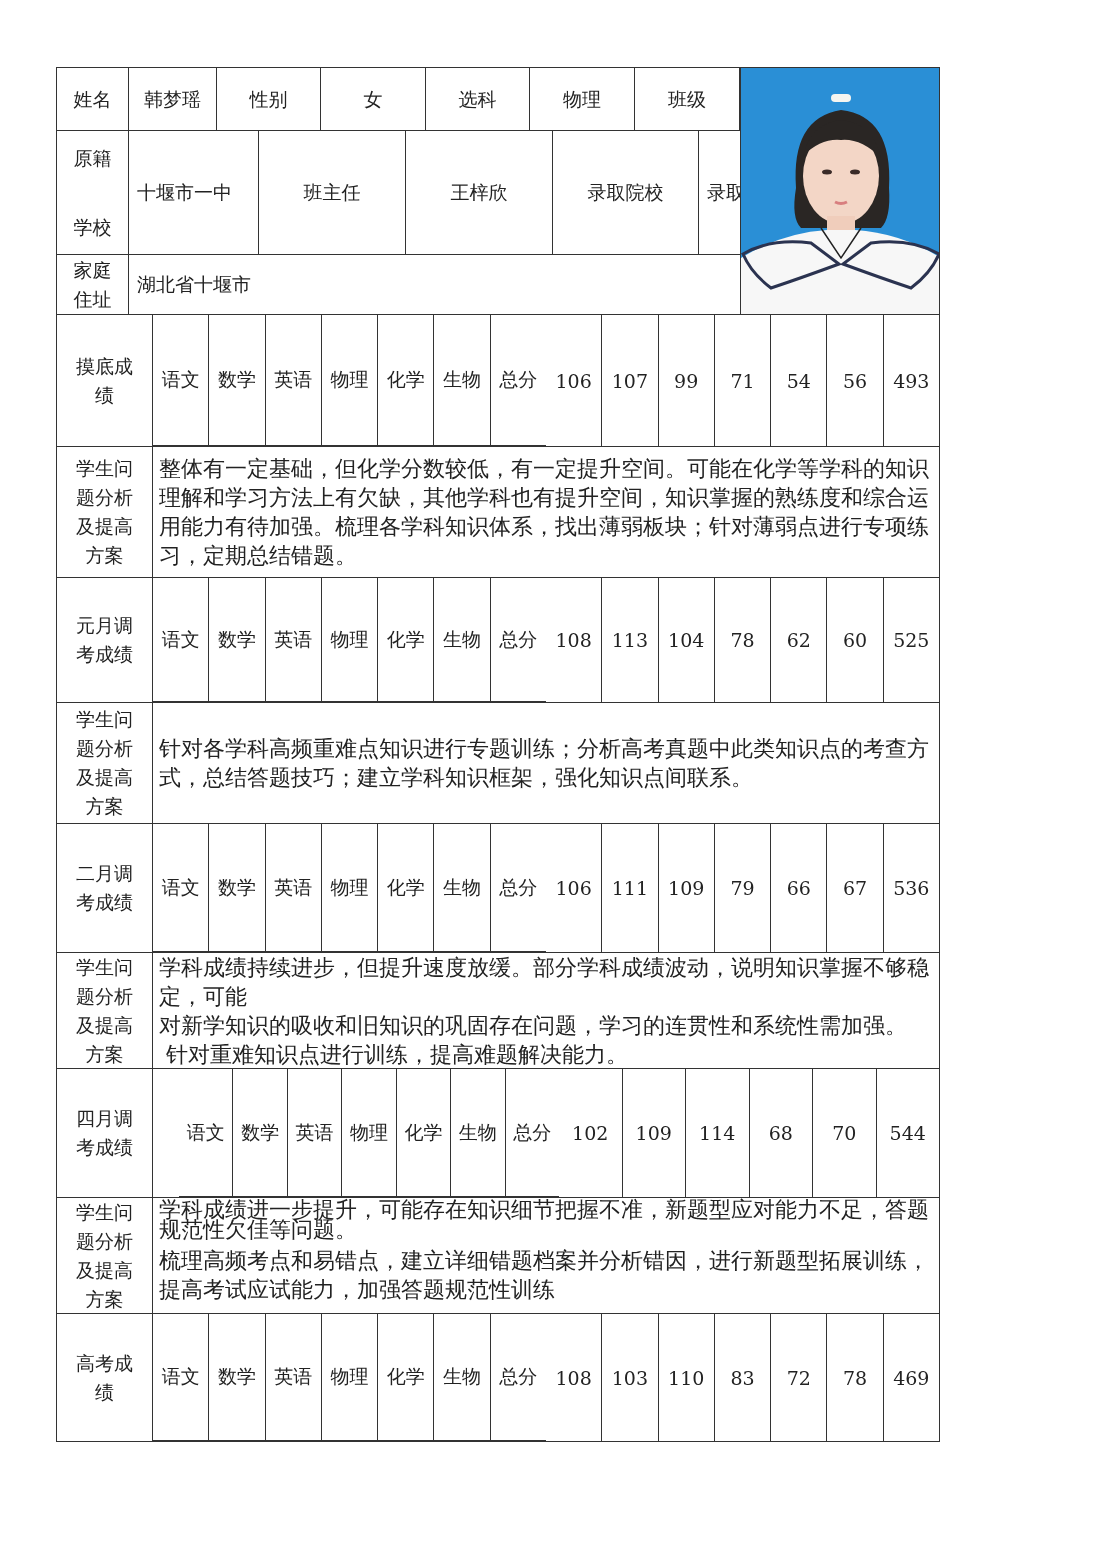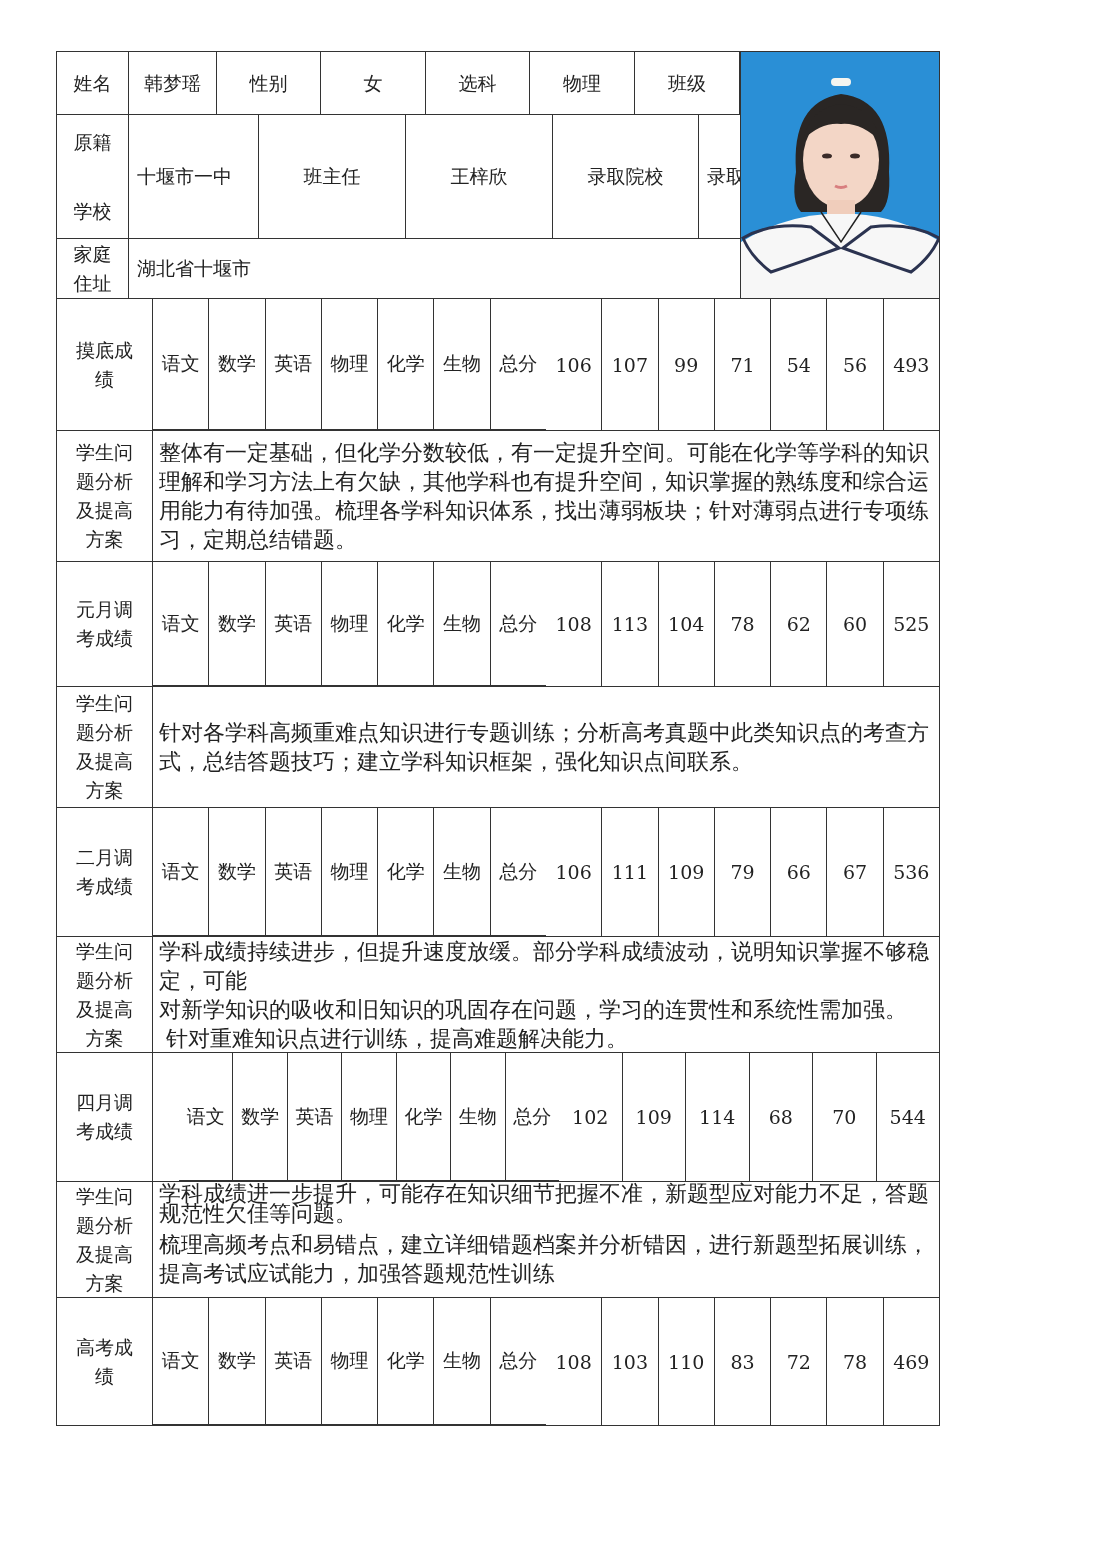--- a/index.html
+++ b/index.html
@@ -1,17 +1,17 @@
 <!DOCTYPE html>
 <html><head>
   <meta charset="utf-8">
   <style>
     html, body { margin: 0; padding: 0; background: #ffffff; }
     body { width: 1102px; height: 1559px; position: relative; font-family: "DejaVu Serif", "Liberation Serif", serif; color: #222; }
-    .page { position: absolute; left: 56px; top: 51px; width: 884px; }
+    .page { position: absolute; left: 56px; top: 67px; width: 884px; }
     .row { position: relative; display: flex; border-left: 1.5px solid #333; border-right: 1.5px solid #333; border-bottom: 1.5px solid #333; box-sizing: border-box; }
     .row.first { border-top: 1.5px solid #333; }
     .cell { box-sizing: border-box; border-right: 1px solid #333; display: flex; align-items: center; justify-content: center; font-size: 19px; text-align: center; line-height: 29px; }
     .cell:last-child { border-right: none; }
     .left { justify-content: flex-start; padding-left: 8px; }
     .photo-col { position: absolute; right: 0; top: 0; width: 200px; height: 248px; border-left: 1.5px solid #333; box-sizing: border-box; background: #2a8fd6; overflow: hidden; }
     .score-label { width: 96px; border-right: 1px solid #333; display: flex; align-items: center; justify-content: center; text-align: center; font-size: 19px; line-height: 29px; box-sizing: border-box; }
     .score-grid { flex: 1; display: flex; }
     .score-line { display: flex; flex: 1; }
     .score-line.top { border-bottom: 1.5px solid #333; }

